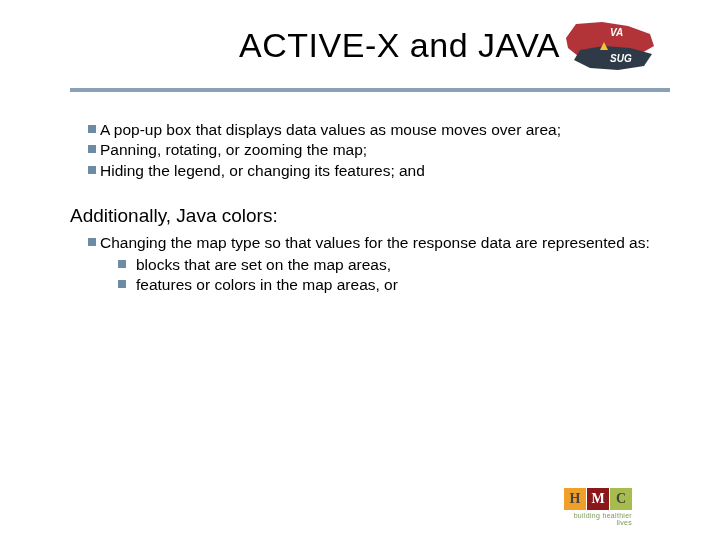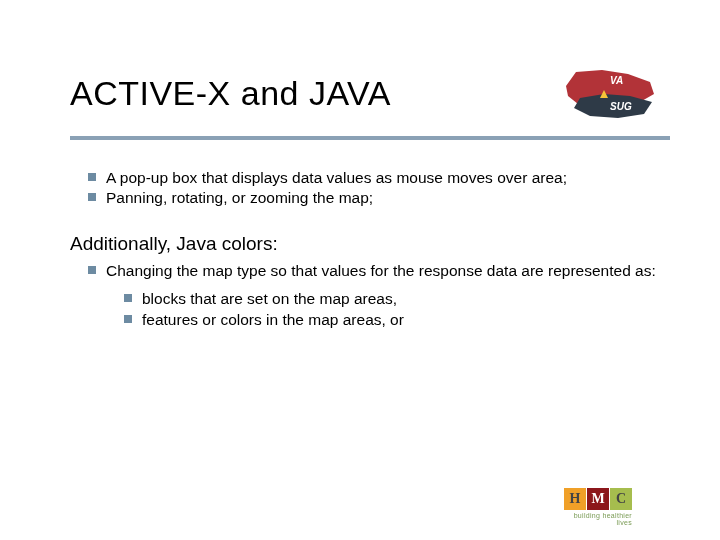--- a/index.html
+++ b/index.html
@@ -11,22 +11,21 @@
     color: #000;
     position: relative;
     overflow: hidden;
   }
   .slide {
     padding: 20px 60px 20px 70px;
   }
   .header-row {
     display: flex;
     align-items: flex-start;
-    justify-content: space-between;
-    margin-top: 48px;
+    justify-content: flex-end;
   }
   .title {
     font-size: 34px;
     font-weight: normal;
     color: #000;
     margin-top: 6px;
     letter-spacing: 0.5px;
   }
   .logo-top {
     width: 100px;
@@ -49,36 +48,36 @@
   .bullet-list {
     list-style: none;
     margin-left: 18px;
     margin-bottom: 24px;
   }
   .bullet-list li {
     font-size: 15.5px;
     line-height: 1.32;
     color: #000;
     position: relative;
-    padding-left: 18px;
+    padding-left: 12px;
     margin-bottom: 0px;
   }
   .bullet-list li::before {
     content: '';
     position: absolute;
     left: 0;
     top: 5px;
     width: 8px;
     height: 8px;
     background: #6d8ba2;
   }
   .sub-list {
     list-style: none;
     margin-left: 18px;
-    margin-top: 8px;
+    margin-top: 1px;
   }
   .sub-list li {
     font-size: 15.5px;
     line-height: 1.32;
     color: #000;
     position: relative;
     padding-left: 18px;
   }
   .sub-list li::before {
     content: '';
@@ -124,20 +123,21 @@
         <polygon points="44,22 48,30 40,30" fill="#f6c338"></polygon>
       </svg>
     </div>
   </div>
 
   <div class="divider"></div>
 
   <ul class="bullet-list">
     <li>A pop-up box that displays data values as mouse moves over area;</li>
     <li>Panning, rotating, or zooming the map;</li>
+    <li>Hiding the legend, or changing its features; and</li>
   </ul>
 
   <div class="section-heading">Additionally, Java colors:</div>
   <ul class="bullet-list" style="margin-bottom:0;">
     <li>
       <span>Changing the map type so that values for the response data are represented as:</span>
       <ul class="sub-list">
         <li>blocks that are set on the map areas,</li>
         <li>features or colors in the map areas, or</li>
       </ul>

